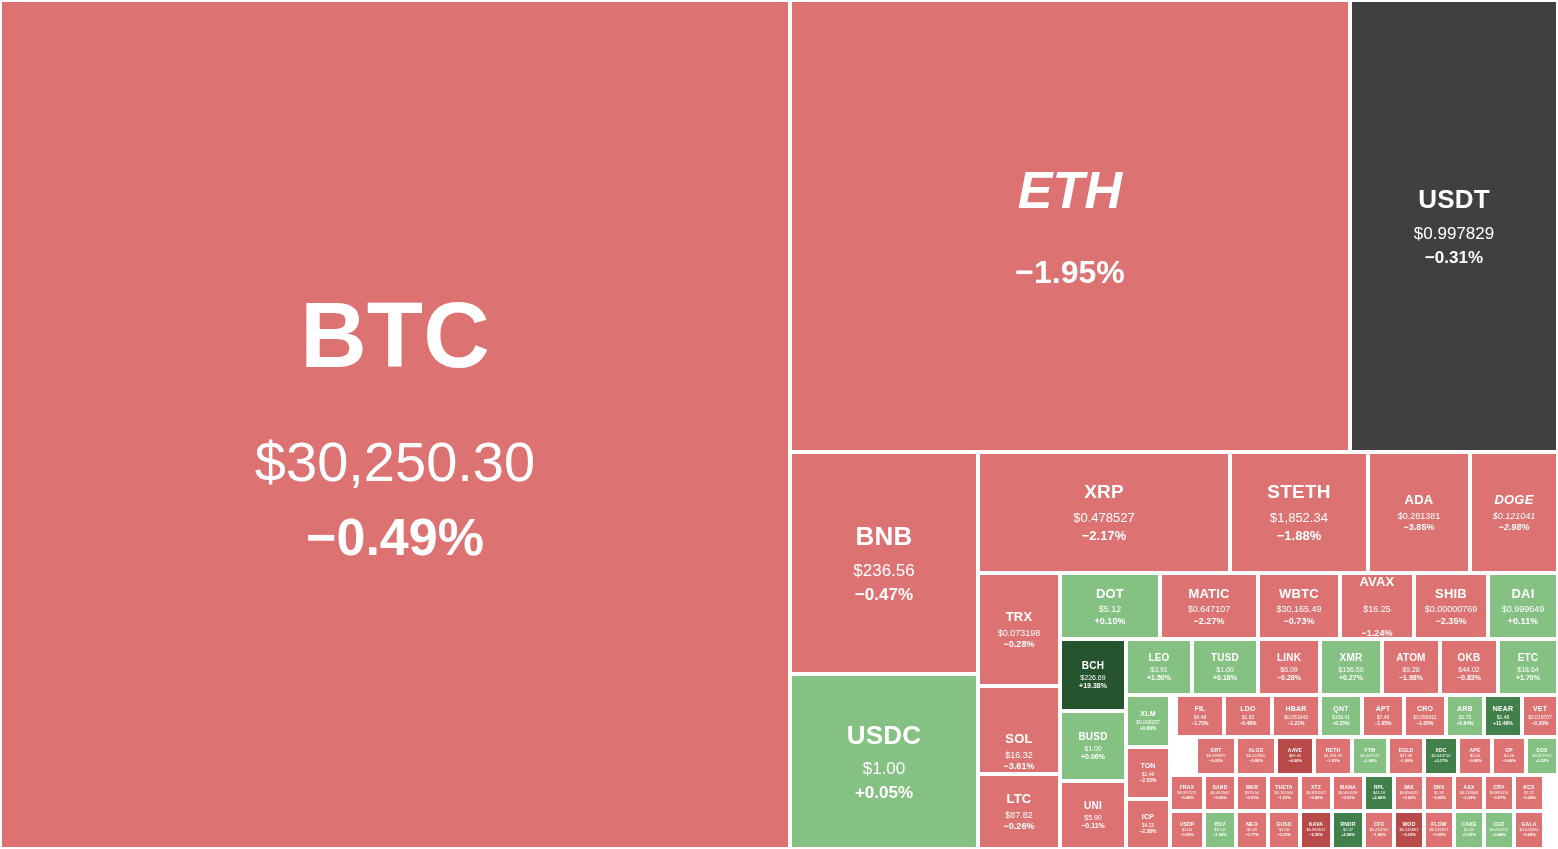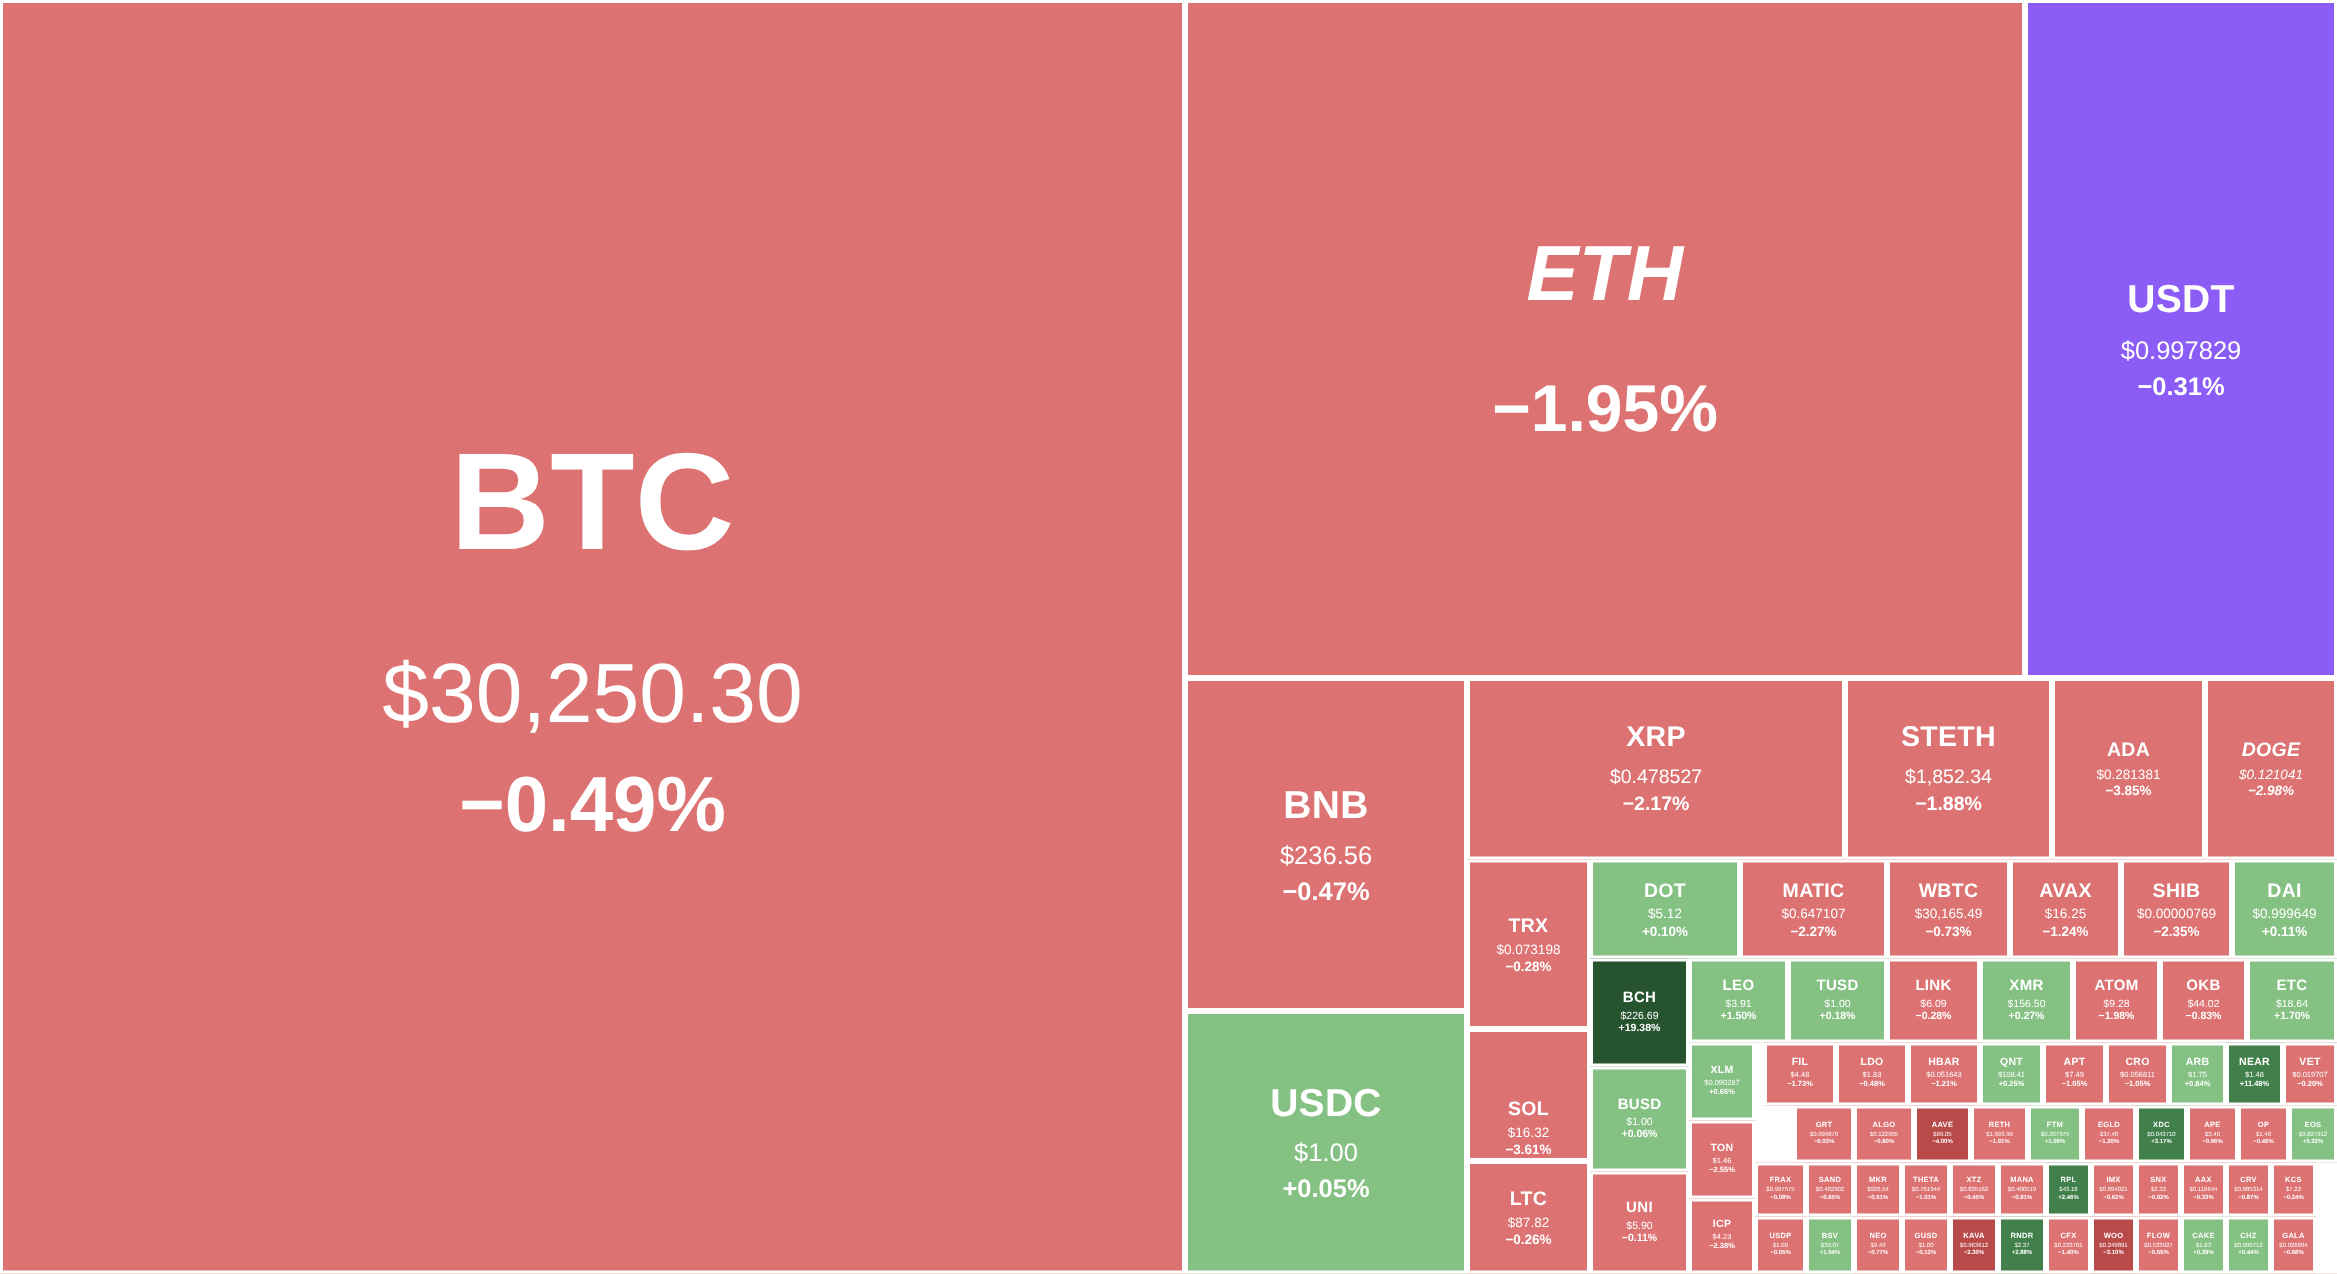--- a/index.html
+++ b/index.html
@@ -39,21 +39,21 @@
     font-weight: 700;
     white-space: nowrap;
   }
   
   .s-xxl .sym   { font-size: 92px; margin-bottom: 40px; }
   .s-xxl .price { font-size: 56px; margin-bottom: 12px; }
   .s-xxl .chg   { font-size: 52px; }
 
   .s-xl .sym   { font-size: 52px; margin-bottom: 32px; font-style: italic; }
   .s-xl .price { font-size: 34px; margin-bottom: 8px; }
-  .s-xl .chg   { font-size: 44px; }
+  .s-xl .chg   { font-size: 32px; }
 
   .s-lg .sym   { font-size: 26px; margin-bottom: 9px; }
   .s-lg .price { font-size: 17px; margin-bottom: 4px; }
   .s-lg .chg   { font-size: 17px; }
 
   .s-md .sym   { font-size: 19px; margin-bottom: 6px; }
   .s-md .price { font-size: 13px; margin-bottom: 3px; }
   .s-md .chg   { font-size: 13px; }
 
   .s-sm .sym   { font-size: 13px; margin-bottom: 3px; }
@@ -78,21 +78,21 @@
 <div id="treemap">
     <div class="tile s-xxl" style="left: 0px; top: 0px; width: 790px; height: 849px; background: rgb(221, 114, 114);">
       <div class="sym">BTC</div>
       <div class="price">$30,250.30</div>
       <div class="chg">−0.49%</div>
     </div>
     <div class="tile s-xl" style="left: 790px; top: 0px; width: 560px; height: 452px; background: rgb(221, 114, 114);">
       <div class="sym">ETH</div>
       <div class="chg">−1.95%</div>
     </div>
-    <div class="tile s-lg" style="left: 1350px; top: 0px; width: 208px; height: 452px; background: #8b5cf6;">
+    <div class="tile s-lg" style="left: 1350px; top: 0px; width: 208px; height: 452px; background: #404040;">
       <div class="sym">USDT</div>
       <div class="price">$0.997829</div>
       <div class="chg">−0.31%</div>
     </div>
     <div class="tile s-lg" style="left: 790px; top: 452px; width: 188px; height: 222px; background: rgb(221, 114, 114);">
       <div class="sym">BNB</div>
       <div class="price">$236.56</div>
       <div class="chg">−0.47%</div>
     </div>
     <div class="tile s-lg" style="left: 790px; top: 674px; width: 188px; height: 175px; background: rgb(133, 193, 131);">
@@ -133,21 +133,21 @@
     <div class="tile s-sm" style="left: 1160px; top: 573px; width: 98px; height: 66px; background: rgb(221, 114, 114);">
       <div class="sym">MATIC</div>
       <div class="price">$0.647107</div>
       <div class="chg">−2.27%</div>
     </div>
     <div class="tile s-sm" style="left: 1258px; top: 573px; width: 82px; height: 66px; background: rgb(221, 114, 114);">
       <div class="sym">WBTC</div>
       <div class="price">$30,165.49</div>
       <div class="chg">−0.73%</div>
     </div>
-    <div class="tile s-sm" style="left: 1340px; top: 573px; width: 74px; height: 66px; background: rgb(221, 114, 114);">
+    <div class="tile s-sm" style="left: 1340px; top: 573px; width: 74px; height: 66px; background: rgb(221, 114, 114); gap: 12px;">
       <div class="sym">AVAX</div>
       <div class="price">$16.25</div>
       <div class="chg">−1.24%</div>
     </div>
     <div class="tile s-sm" style="left: 1414px; top: 573px; width: 74px; height: 66px; background: rgb(221, 114, 114);">
       <div class="sym">SHIB</div>
       <div class="price">$0.00000769</div>
       <div class="chg">−2.35%</div>
     </div>
     <div class="tile s-sm" style="left: 1488px; top: 573px; width: 70px; height: 66px; background: rgb(133, 193, 131);">

